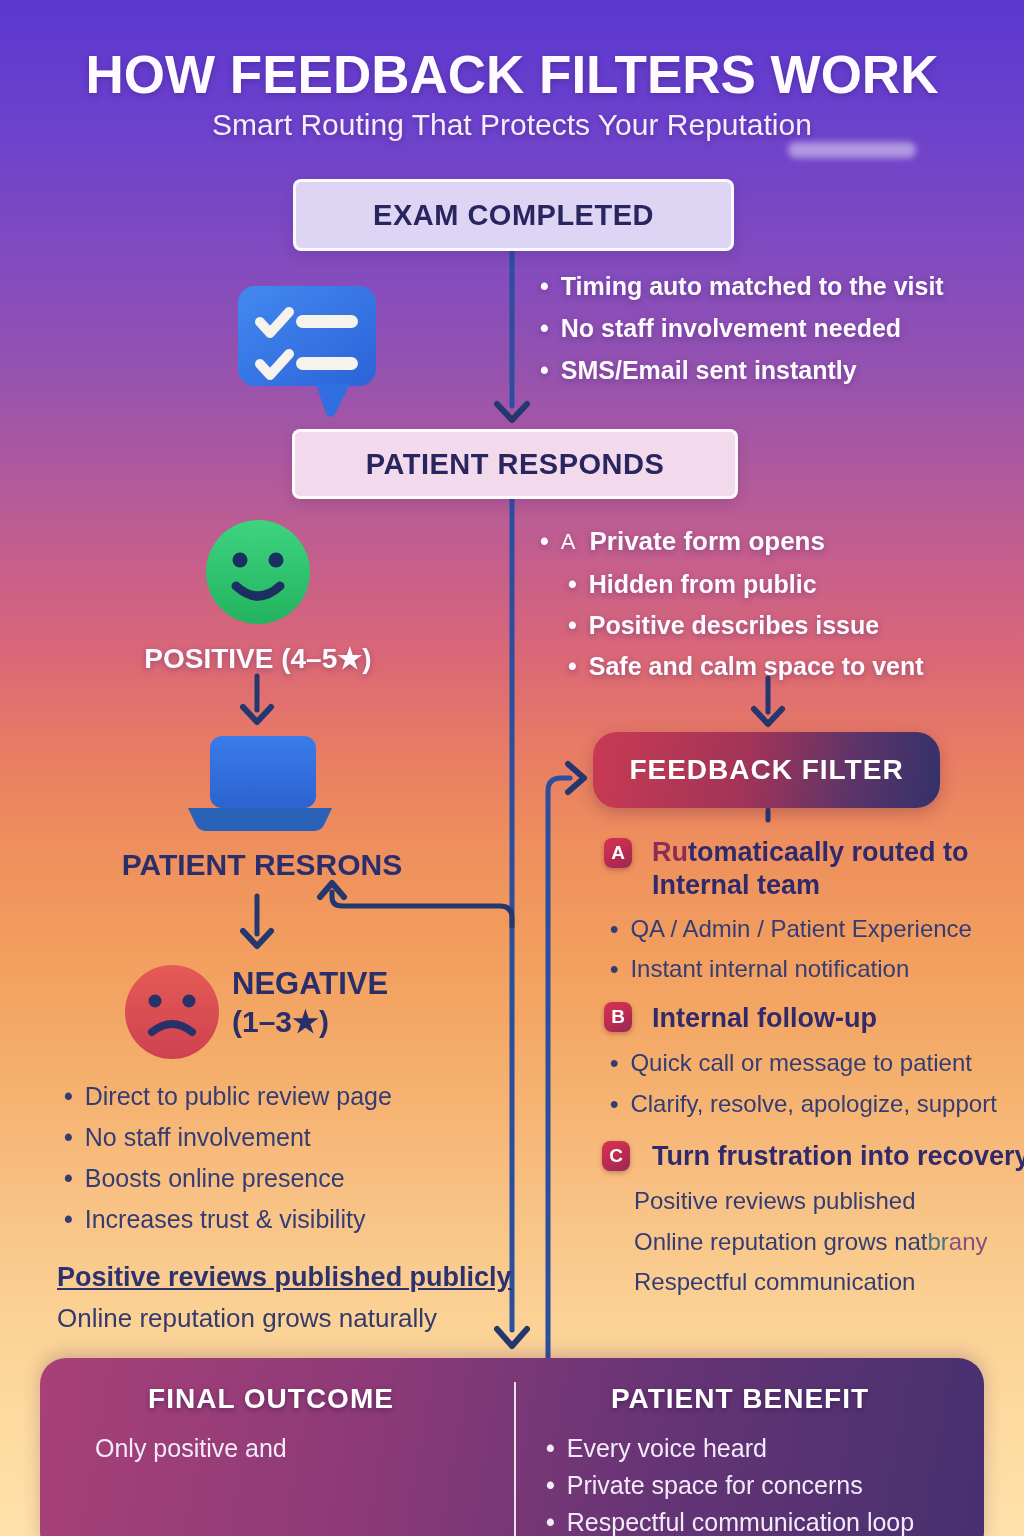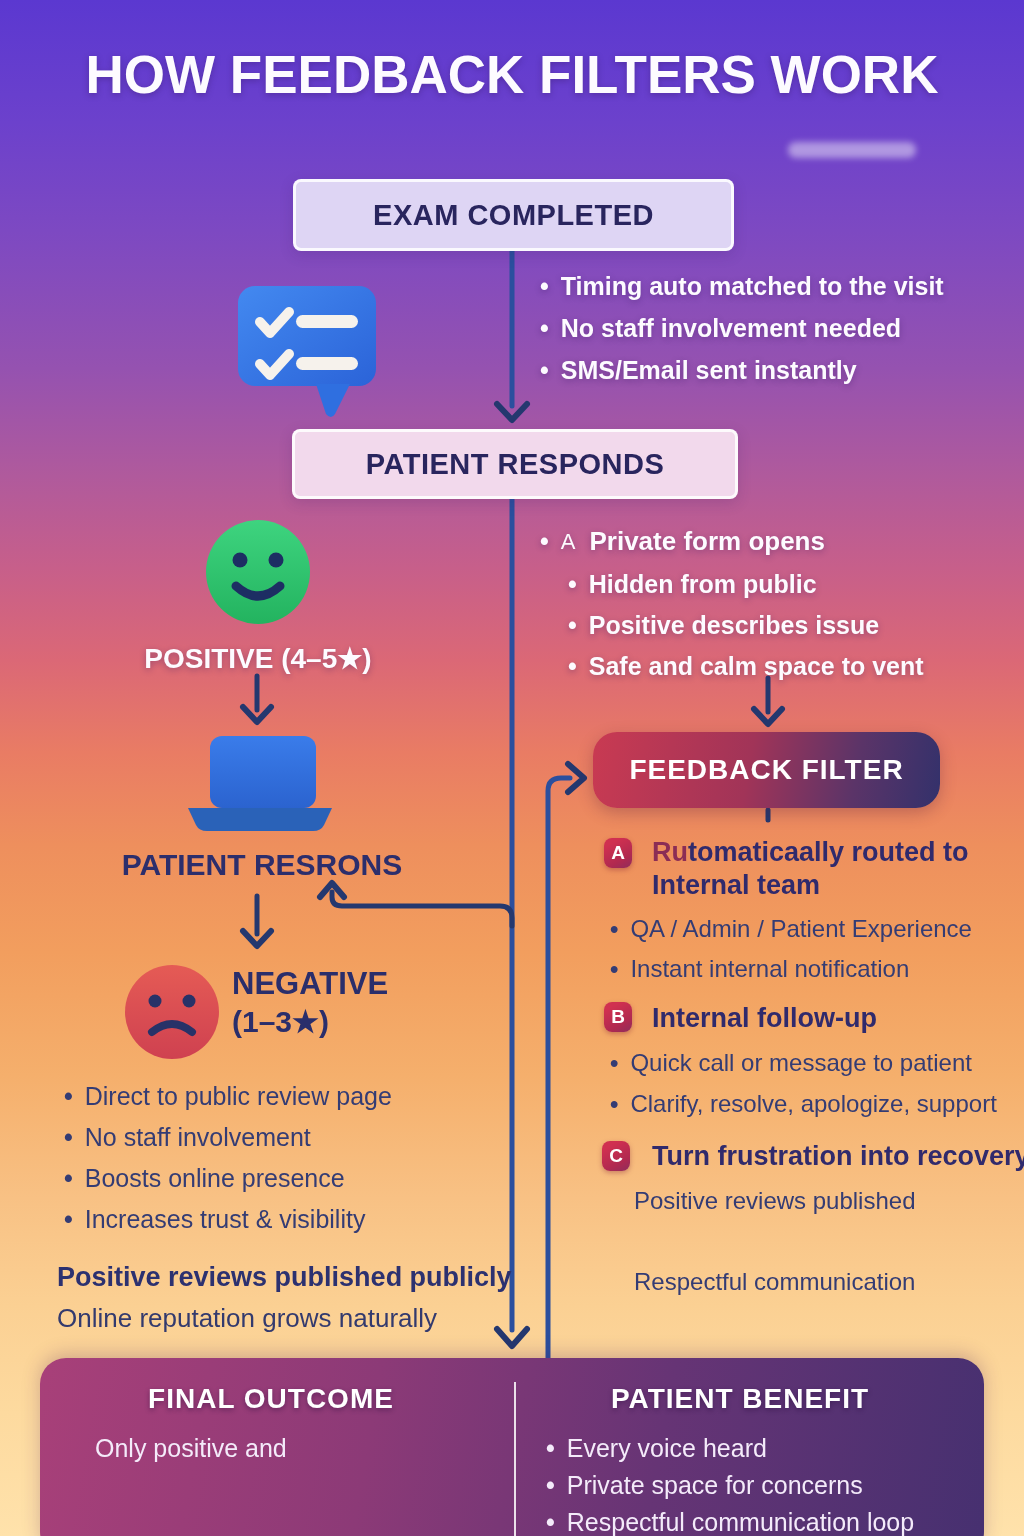--- a/index.html
+++ b/index.html
@@ -78,20 +78,21 @@
     <path d="M257 896 V934" stroke="#24386f" stroke-width="5" fill="none" stroke-linecap="round"></path>
     <path d="M243 931 L257 946 L271 931" stroke="#24386f" stroke-width="6" fill="none" stroke-linecap="round" stroke-linejoin="round"></path>
 
     <path d="M768 678 V712" stroke="#24386f" stroke-width="5" fill="none" stroke-linecap="round"></path>
     <path d="M754 709 L768 724 L782 709" stroke="#24386f" stroke-width="6" fill="none" stroke-linecap="round" stroke-linejoin="round"></path>
 
     <path d="M768 810 V820" stroke="#24386f" stroke-width="5" fill="none" stroke-linecap="round"></path>
   </svg>
 
   <div class="abs title white-txt" style="left:0;top:44px;width:1024px;text-align:center;">HOW FEEDBACK FILTERS WORK</div>
+  <div class="abs subtitle" style="left:0;top:108px;width:1024px;text-align:center;">Smart Routing That Protects Your Reputation</div>
   <div class="abs artifact" style="left:788px;top:142px;width:128px;height:16px;"></div>
 
   <div class="abs pill pill-lav" style="left:293px;top:179px;width:435px;height:66px;">
     <span>EXAM COMPLETED</span>
   </div>
 
   <svg class="abs" style="left:234px;top:284px;" width="150" height="134" viewBox="0 0 150 134">
     <defs>
       <linearGradient id="bubg" x1="0" y1="0" x2="1" y2="1">
         <stop offset="0" stop-color="#4389f0"></stop>
@@ -227,23 +228,26 @@
     <span>Boosts online presence</span>
   </div>
   <div class="abs bullet-row nb" style="left:64px;top:1205px;font-size:25px;">
     <span class="dot">•</span>
     <span>Increases trust &amp; visibility</span>
   </div>
 
   <div class="abs badge" style="left:602px;top:1141px;">C</div>
   <div class="abs step-title" style="left:652px;top:1140px;">Turn frustration into recovery</div>
   <div class="abs nb" style="left:634px;top:1186px;white-space:nowrap;">Positive reviews published</div>
+  <div class="abs nb" style="left:634px;top:1227px;white-space:nowrap;">
+    <span>Online reputation grows nat</span><span class="glitch-br">br</span><span class="glitch-any">any</span>
+  </div>
   <div class="abs nb" style="left:634px;top:1267px;white-space:nowrap;">Respectful communication</div>
 
-  <div class="abs" style="left:57px;top:1262px;font-size:27px;font-weight:700;color:#2c3170;white-space:nowrap;">Positive reviews published publicly</div>
+  <div class="abs" style="left:57px;top:1262px;font-size:27px;font-weight:700;color:#2c3170;white-space:nowrap;text-decoration:underline;">Positive reviews published publicly</div>
   <div class="abs" style="left:57px;top:1303px;font-size:26px;font-weight:500;color:#333a6e;white-space:nowrap;">Online reputation grows naturally</div>
 
   <div class="abs footer-panel"></div>
   <div class="abs divider" style="left:514px;top:1382px;height:154px;"></div>
 
   <div class="abs footer-title" style="left:76px;top:1383px;width:390px;text-align:center;">FINAL OUTCOME</div>
   <div class="abs footer-line" style="left:95px;top:1433px;">Only positive and</div>
 
   <div class="abs footer-title" style="left:545px;top:1383px;width:390px;text-align:center;">PATIENT BENEFIT</div>
   <div class="abs bullet-row footer-line" style="left:546px;top:1433px;">

